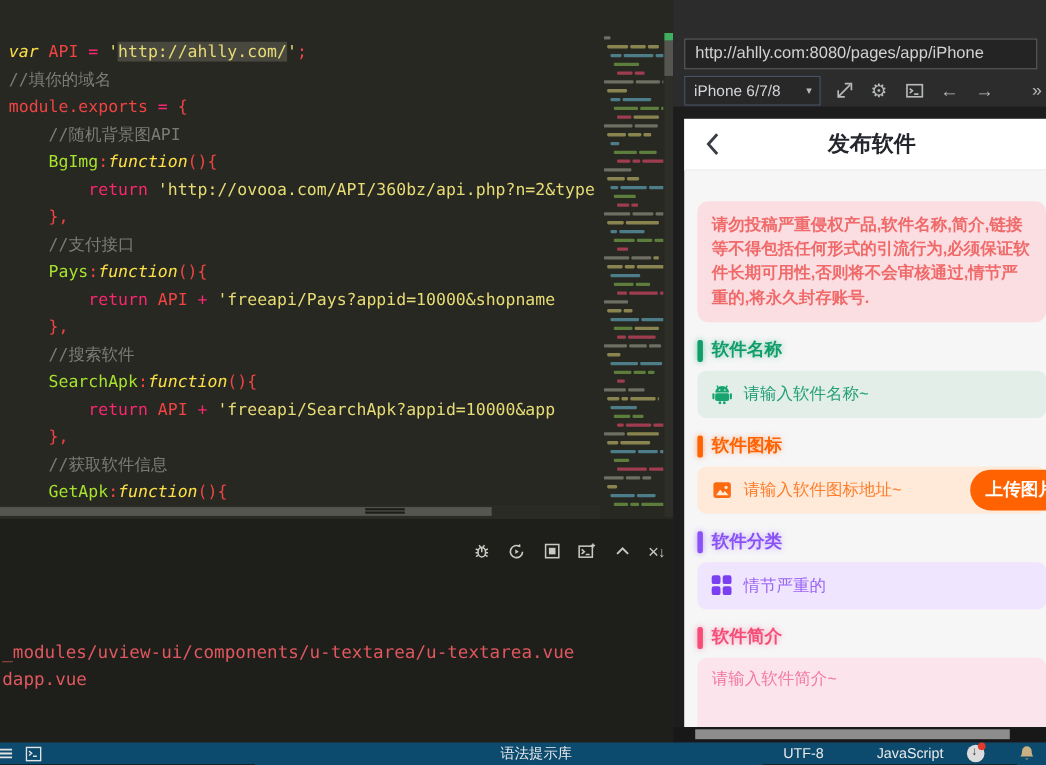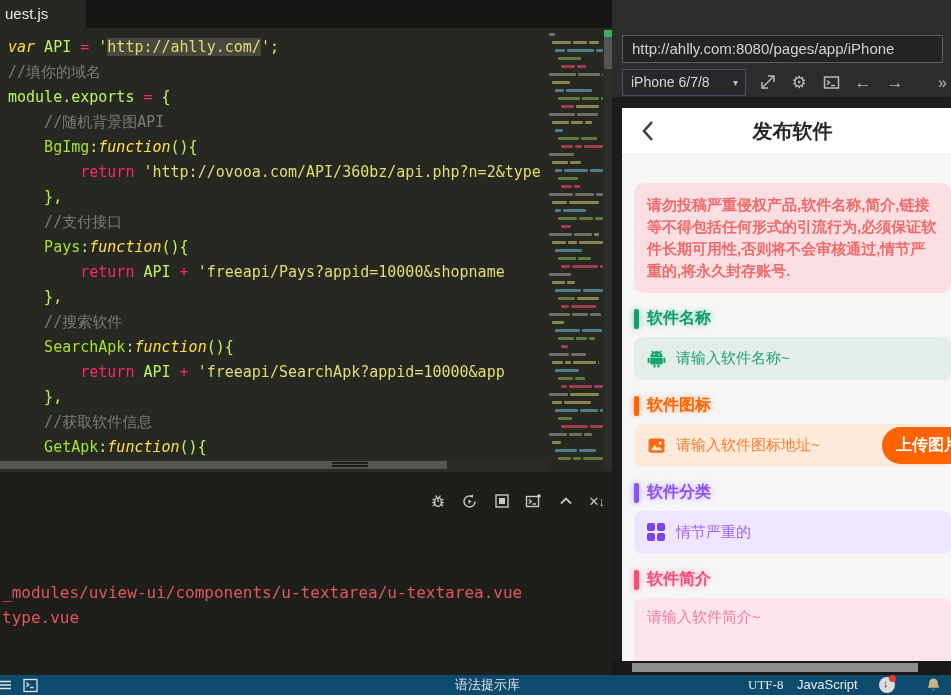--- a/index.html
+++ b/index.html
@@ -14,21 +14,21 @@
   .tab-browser { position:absolute; left:632px; top:0; height:28px; color:#bfbfbf;
                  font-size:14px; line-height:28px; }
   .tab-close { position:absolute; left:705px; top:0; height:28px; color:#a8a8a8;
                font-size:15px; line-height:27px; cursor:pointer; }
 
   
   .editor { position:absolute; left:0; top:28px; width:612px; height:444px; background:#272822; overflow:hidden; }
   .code { position:absolute; left:8px; top:7px; font-family:"DejaVu Sans Mono",monospace;
           font-size:15px; line-height:25px; white-space:pre; width:538px; overflow:hidden; }
   .code .ln { height:25px; overflow:hidden; }
-  .tok-pl { color:#bef264; }
+  .tok-pl { color:#ef4444; }
   .tok-kw { color:#f92672; }
   .tok-fn { color:#fde047; font-style:italic; }
   .tok-id { color:#a6e22e; }
   .tok-str { color:#e6db74; }
   .tok-sel { color:#e6db74; background:#49483e; }
   .tok-cm { color:#7c7c72; }
 
   .minimap { position:absolute; left:547px; top:3px; width:56px; height:436px; overflow:hidden; }
   .mm-row { height:8px; position:relative; }
   .mm-bar { position:absolute; top:2px; height:3px; border-radius:1px; }
@@ -115,25 +115,20 @@
                 border-radius:19px; cursor:pointer; font-family:"Liberation Sans",sans-serif; }
 
   .b-hscroll { position:absolute; left:0; top:564px; width:339px; height:14px; background:#181818; }
   .b-hthumb { position:absolute; left:20px; top:2px; width:286px; height:9px; background:#8d8d8d; }
 </style>
 </head>
 <body>
 
 <div id="app">
 
-  <div class="tabbar">
-    <div class="tab-editor">uest.js</div>
-    <div class="tab-browser">Web浏览器</div>
-    <div class="tab-close">×</div>
-  </div>
 
   <div class="editor">
     <div class="code" id="code"><div class="ln"><span class="tok-fn">var</span><span class="tok-pl"> API </span><span class="tok-kw">=</span><span class="tok-pl"> </span><span class="tok-str">'</span><span class="tok-sel">http://ahlly.com/</span><span class="tok-str">'</span><span class="tok-pl">;</span></div><div class="ln"><span class="tok-cm">//填你的域名</span></div><div class="ln"><span class="tok-pl">module.exports </span><span class="tok-kw">=</span><span class="tok-pl"> {</span></div><div class="ln"><span class="tok-cm">    //随机背景图API</span></div><div class="ln"><span class="tok-id">    BgImg</span><span class="tok-pl">:</span><span class="tok-fn">function</span><span class="tok-pl">(){</span></div><div class="ln"><span class="tok-kw">        return</span><span class="tok-pl"> </span><span class="tok-str">'http://ovooa.com/API/360bz/api.php?n=2&amp;type</span></div><div class="ln"><span class="tok-pl">    },</span></div><div class="ln"><span class="tok-cm">    //支付接口</span></div><div class="ln"><span class="tok-id">    Pays</span><span class="tok-pl">:</span><span class="tok-fn">function</span><span class="tok-pl">(){</span></div><div class="ln"><span class="tok-kw">        return</span><span class="tok-pl"> API </span><span class="tok-kw">+</span><span class="tok-pl"> </span><span class="tok-str">'freeapi/Pays?appid=10000&amp;shopname</span></div><div class="ln"><span class="tok-pl">    },</span></div><div class="ln"><span class="tok-cm">    //搜索软件</span></div><div class="ln"><span class="tok-id">    SearchApk</span><span class="tok-pl">:</span><span class="tok-fn">function</span><span class="tok-pl">(){</span></div><div class="ln"><span class="tok-kw">        return</span><span class="tok-pl"> API </span><span class="tok-kw">+</span><span class="tok-pl"> </span><span class="tok-str">'freeapi/SearchApk?appid=10000&amp;app</span></div><div class="ln"><span class="tok-pl">    },</span></div><div class="ln"><span class="tok-cm">    //获取软件信息</span></div><div class="ln"><span class="tok-id">    GetApk</span><span class="tok-pl">:</span><span class="tok-fn">function</span><span class="tok-pl">(){</span></div></div>
     <div class="minimap" id="minimap">
         <div class="mm-row">
           <span class="mm-bar" style="left: 2px; width: 6px; background: rgb(110, 110, 98);"></span>
         </div>
         <div class="mm-row">
           <span class="mm-bar" style="left: 5px; width: 19px; background: rgb(138, 133, 80);"></span>
           <span class="mm-bar" style="left: 26px; width: 14px; background: rgb(138, 133, 80);"></span>
@@ -402,21 +397,21 @@
             <path d="M14 1 V5 M12 3 H16"></path>
           </svg>
       </div>
       <div class="con-icon">
         <svg width="16" height="16" viewBox="0 0 16 16">
             <path d="M3 10.5 L8 5.5 L13 10.5" stroke-width="1.8"></path>
           </svg>
       </div>
       <div class="con-clear">✕↓</div>
     </div>
-    <div class="con-lines" id="con-lines"><div>_modules/uview-ui/components/u-textarea/u-textarea.vue</div><div>type.vue</div></div>
+    <div class="con-lines" id="con-lines"><div>_modules/uview-ui/components/u-textarea/u-textarea.vue</div><div>dapp.vue</div></div>
   </div>
 
   <div class="browser">
     <div class="urlbox">http://ahlly.com:8080/pages/app/iPhone</div>
     <div class="device">
       <span>iPhone 6/7/8</span>
       <span class="caret">▾</span>
     </div>
     <div class="b-icons">
       <div class="b-icon">
@@ -524,21 +519,21 @@
           <path d="M0 3.5 H11 M0 7 H11 M0 10.5 H11" stroke-width="1.6"></path>
         </svg>
     </div>
     <div class="sb-item sb-icon" style="left:23px;top:3px;">
       <svg width="15" height="15" viewBox="0 0 15 15">
           <rect x="1" y="1.5" width="13" height="12"></rect>
           <path d="M3.4 4.8 L5.8 6.8 L3.4 8.8 M7 9.5 H10.5"></path>
         </svg>
     </div>
     <div class="sb-item" style="left:455px;">语法提示库</div>
-    <div class="sb-item" style="left:748px;font-family:Liberation Serif, serif;">UTF-8</div>
+    <div class="sb-item" style="left:712px;">UTF-8</div>
     <div class="sb-item" style="left:797px;">JavaScript</div>
     <div class="upd">
         <span class="upd-dot"></span>
       </div>
     <div class="sb-item" style="left:926px;top:2px;">
       <svg width="15" height="16" viewBox="0 0 15 16">
           <path d="M7.5 1.5 a4.4 4.4 0 0 1 4.4 4.4 c0 3 1.1 4.3 1.6 4.9 H1.5 c.5-.6 1.6-1.9 1.6-4.9 A4.4 4.4 0 0 1 7.5 1.5 Z M6 12.5 a1.6 1.6 0 0 0 3 0" fill="#c9b183" stroke="none"></path>
         </svg>
     </div>
   </div>

